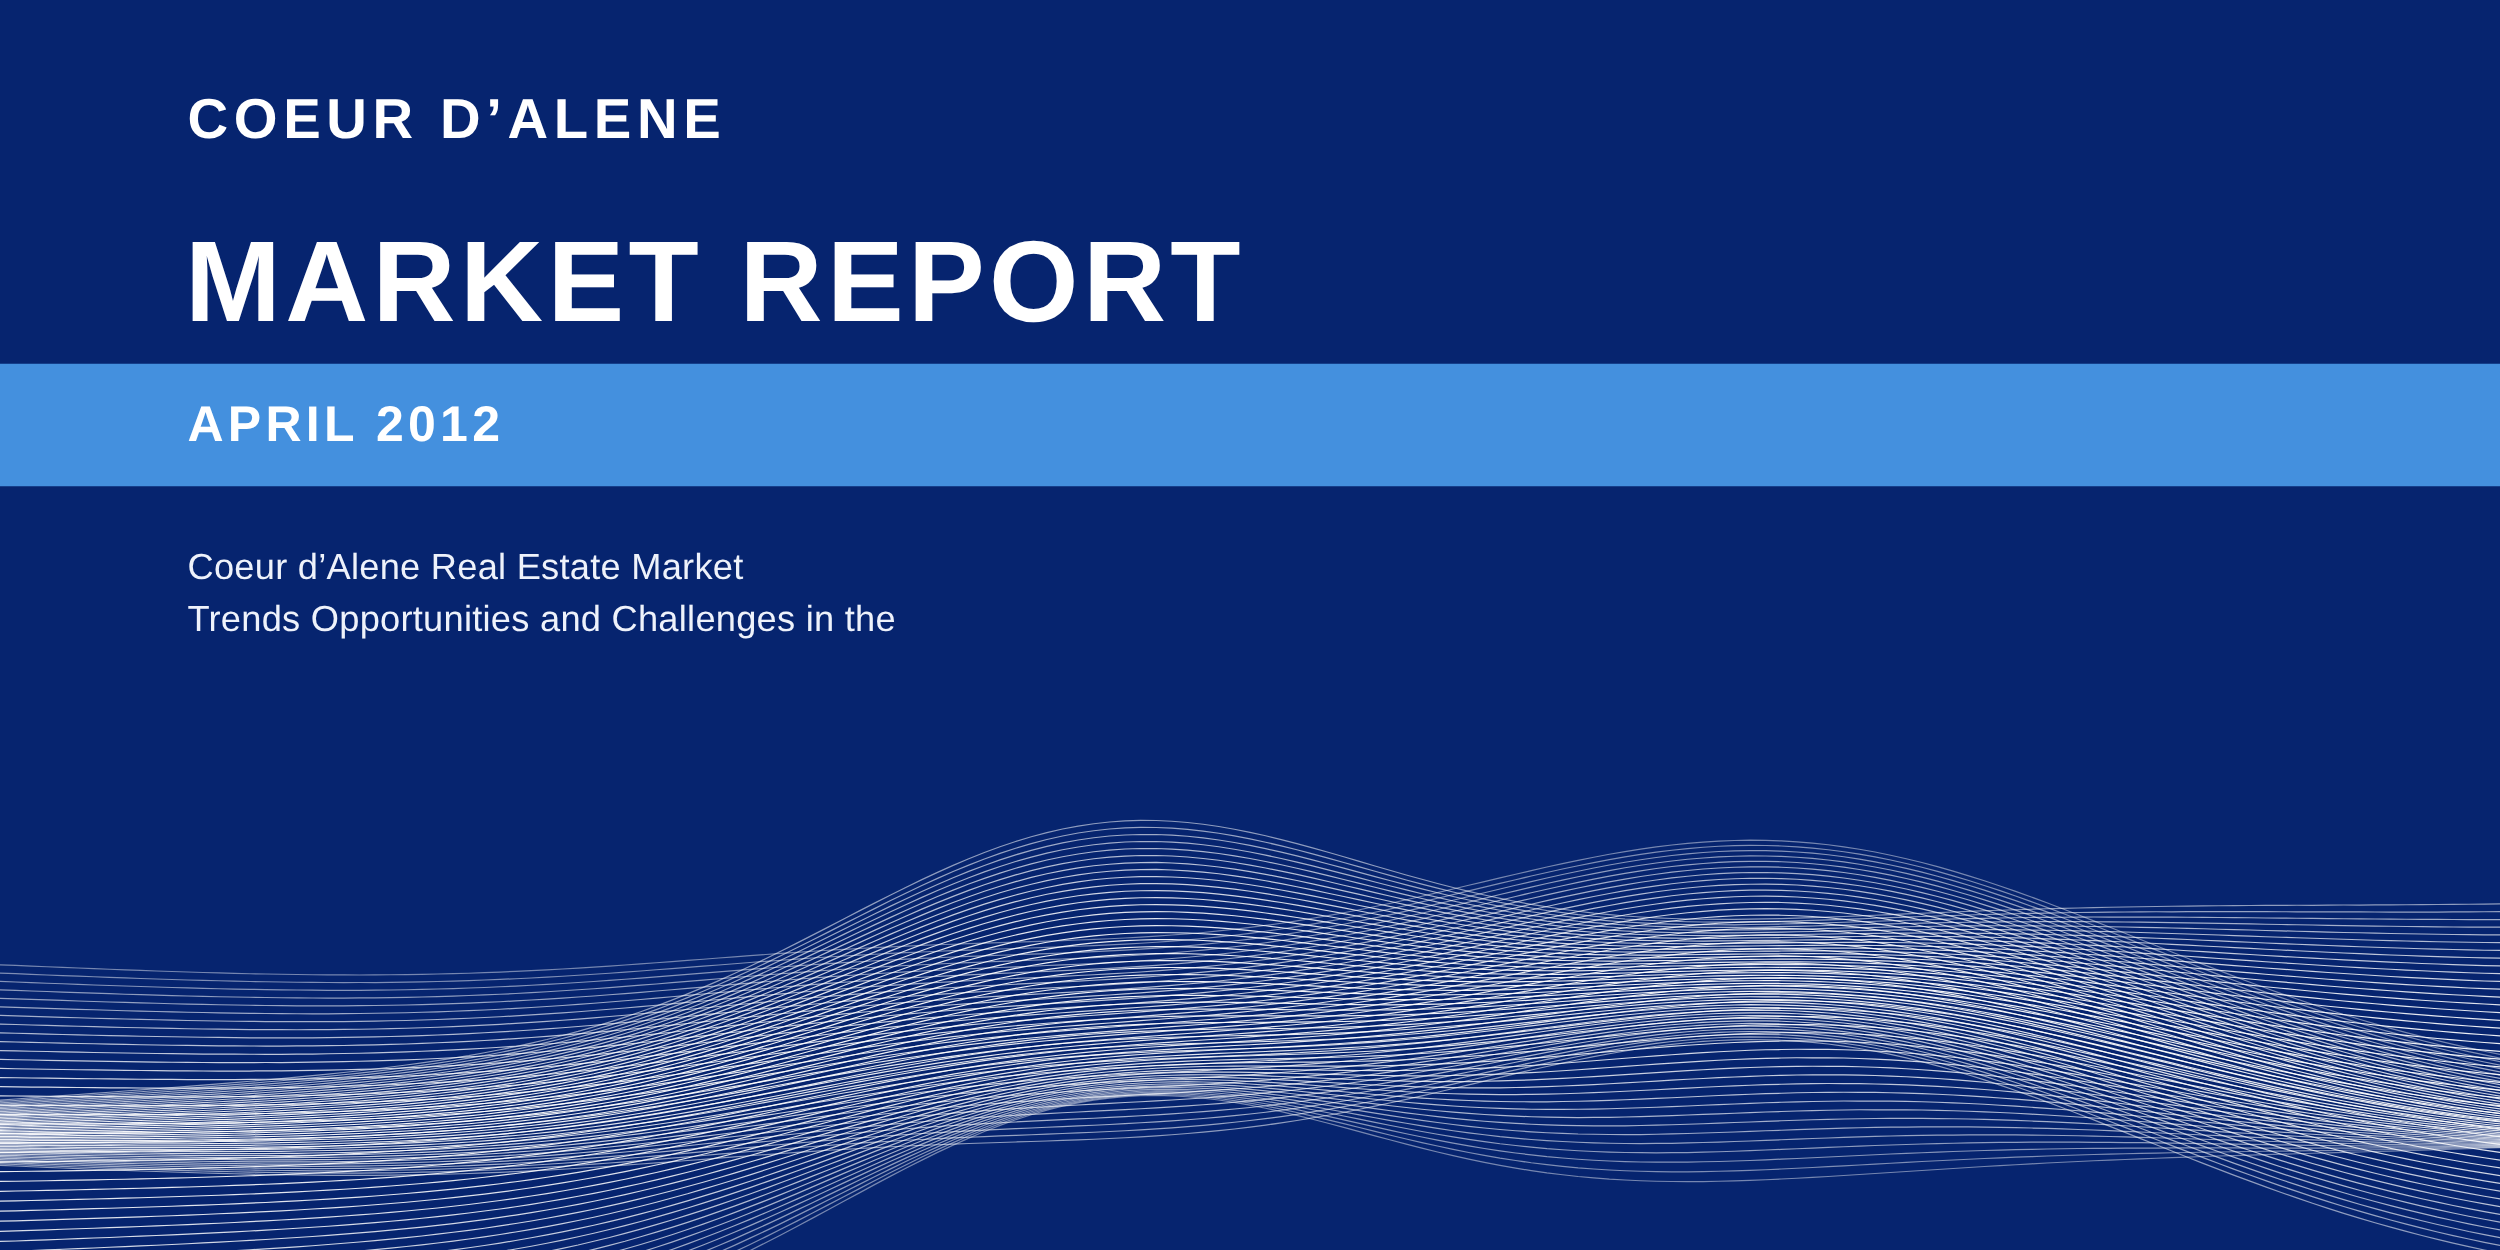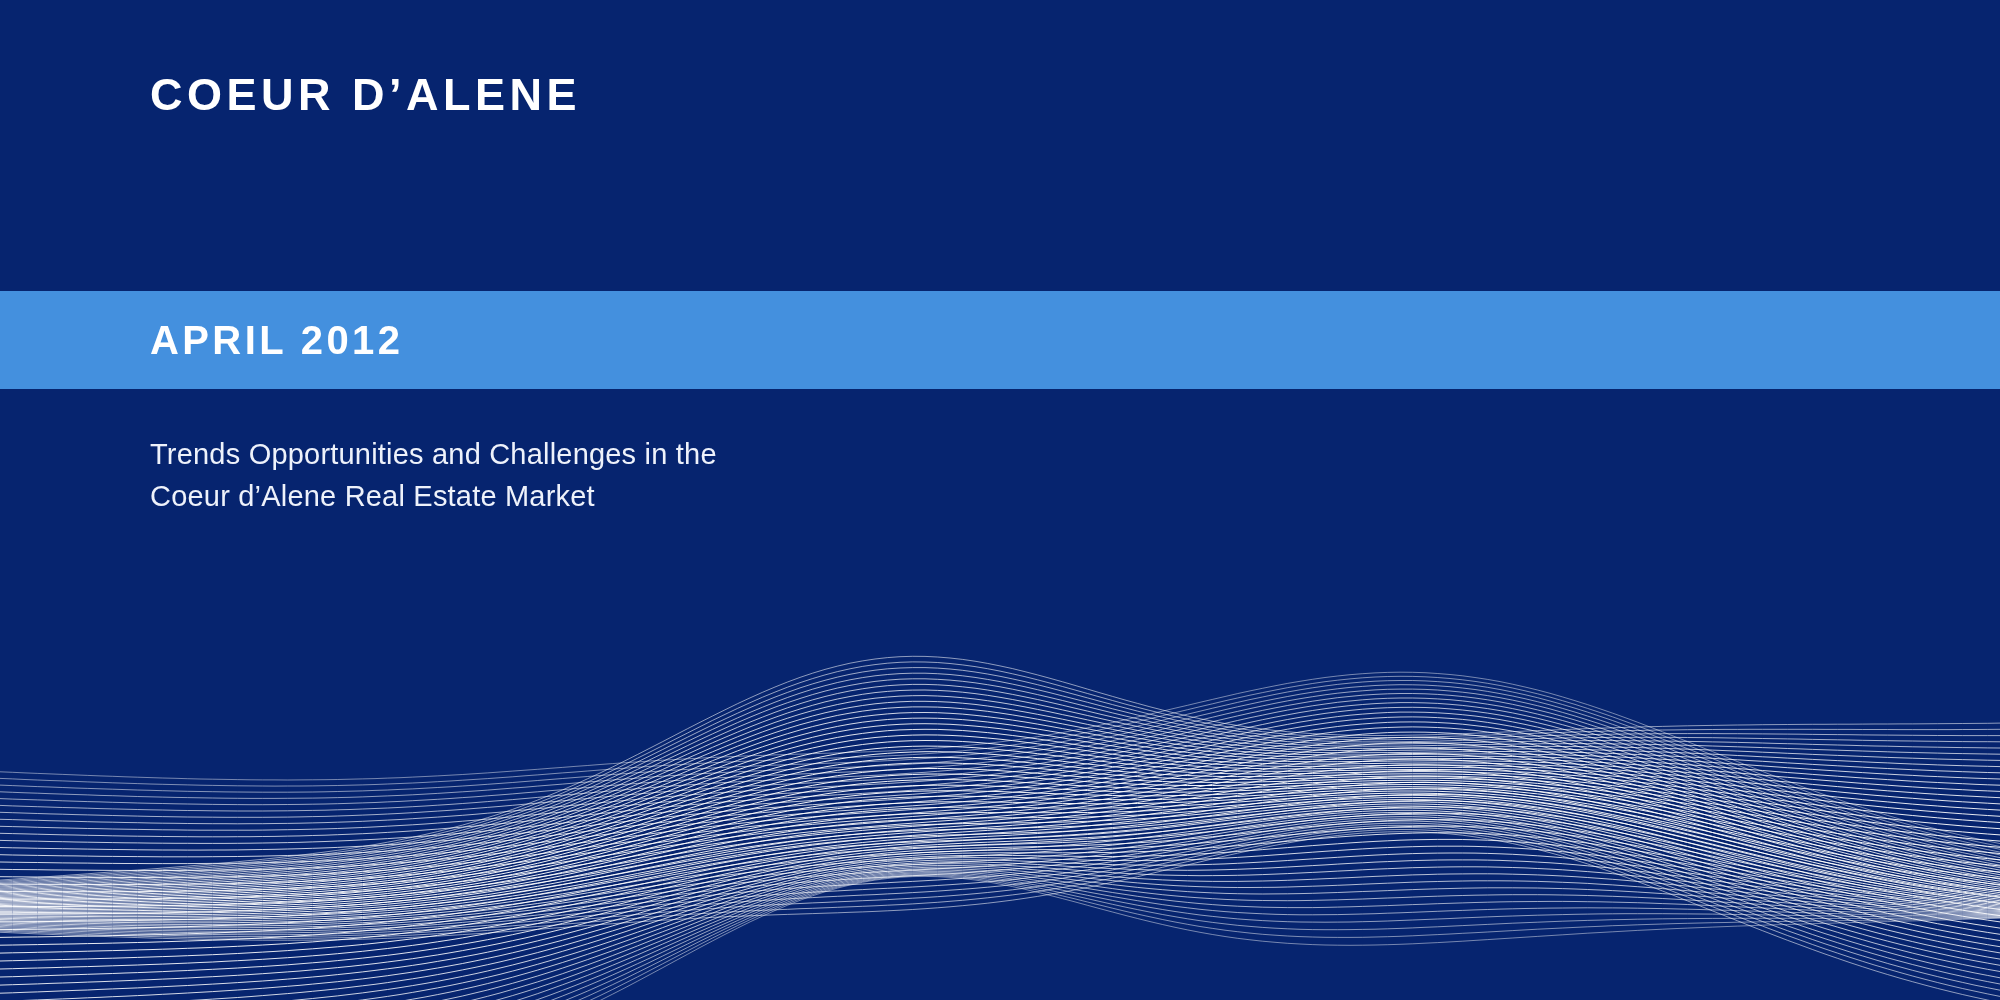--- a/index.html
+++ b/index.html
@@ -199,21 +199,22 @@
           <path d="M0.0 741.6 L12.5 740.4 L25.0 739.2 L37.5 738.0 L50.0 736.8 L62.5 735.6 L75.0 734.4 L87.5 733.2 L100.0 732.0 L112.5 730.8 L125.0 729.6 L137.5 728.3 L150.0 727.1 L162.5 725.8 L175.0 724.5 L187.5 723.2 L200.0 721.9 L212.5 720.5 L225.0 719.1 L237.5 717.7 L250.0 716.2 L262.5 714.7 L275.0 713.1 L287.5 711.4 L300.0 709.7 L312.5 707.9 L325.0 706.0 L337.5 704.0 L350.0 701.9 L362.5 699.6 L375.0 697.2 L387.5 694.7 L400.0 692.0 L412.5 689.2 L425.0 686.1 L437.5 682.9 L450.0 679.5 L462.5 675.8 L475.0 672.0 L487.5 667.9 L500.0 663.6 L512.5 659.0 L525.0 654.2 L537.5 649.1 L550.0 643.9 L562.5 638.3 L575.0 632.6 L587.5 626.7 L600.0 620.5 L612.5 614.2 L625.0 607.8 L637.5 601.2 L650.0 594.5 L662.5 587.8 L675.0 581.0 L687.5 574.3 L700.0 567.5 L712.5 560.9 L725.0 554.4 L737.5 548.1 L750.0 541.9 L762.5 536.1 L775.0 530.5 L787.5 525.2 L800.0 520.3 L812.5 515.8 L825.0 511.8 L837.5 508.1 L850.0 505.0 L862.5 502.3 L875.0 500.1 L887.5 498.5 L900.0 497.3 L912.5 496.6 L925.0 496.4 L937.5 496.7 L950.0 497.4 L962.5 498.5 L975.0 500.0 L987.5 501.9 L1000.0 504.1 L1012.5 506.6 L1025.0 509.3 L1037.5 512.3 L1050.0 515.4 L1062.5 518.6 L1075.0 521.9 L1087.5 525.3 L1100.0 528.7 L1112.5 532.0 L1125.0 535.3 L1137.5 538.5 L1150.0 541.6 L1162.5 544.5 L1175.0 547.3 L1187.5 549.9 L1200.0 552.3 L1212.5 554.5 L1225.0 556.5 L1237.5 558.3 L1250.0 559.8 L1262.5 561.2 L1275.0 562.3 L1287.5 563.3 L1300.0 564.0 L1312.5 564.6 L1325.0 565.0 L1337.5 565.2 L1350.0 565.3 L1362.5 565.2 L1375.0 565.0 L1387.5 564.7 L1400.0 564.3 L1412.5 563.8 L1425.0 563.2 L1437.5 562.6 L1450.0 561.9 L1462.5 561.2 L1475.0 560.4 L1487.5 559.6 L1500.0 558.8 L1512.5 558.0 L1525.0 557.2 L1537.5 556.4 L1550.0 555.6 L1562.5 554.8 L1575.0 554.0 L1587.5 553.2 L1600.0 552.5 L1612.5 551.8 L1625.0 551.1 L1637.5 550.4 L1650.0 549.8 L1662.5 549.2 L1675.0 548.6 L1687.5 548.1 L1700.0 547.6 L1712.5 547.1 L1725.0 546.6 L1737.5 546.1 L1750.0 545.7 L1762.5 545.2 L1775.0 544.8 L1787.5 544.5 L1800.0 544.1 L1812.5 543.7 L1825.0 543.3 L1837.5 543.0 L1850.0 542.6 L1862.5 542.3 L1875.0 541.9 L1887.5 541.6 L1900.0 541.2 L1912.5 540.9 L1925.0 540.5 L1937.5 540.2 L1950.0 539.8 L1962.5 539.4 L1975.0 539.0 L1987.5 538.6 L2000.0 538.1" fill="none" stroke="#ffffff" stroke-width="1" opacity="0.450"></path>
         </g>
     </svg>
   </div>
 
   <div class="band-top"></div>
   <div class="band-date"></div>
 
   <div class="eyebrow">COEUR D’ALENE</div>
 
+  <h1 class="title">MARKET REPORT</h1>
 
   <div class="date">APRIL 2012</div>
 
   <div class="subtitle">
+    <span class="line">Coeur d’Alene Real Estate Market</span>
     <span class="line">Trends Opportunities and Challenges in the</span>
-    <span class="line">Coeur d’Alene Real Estate Market</span>
   </div>
 
 </div>
 
 </body></html>

